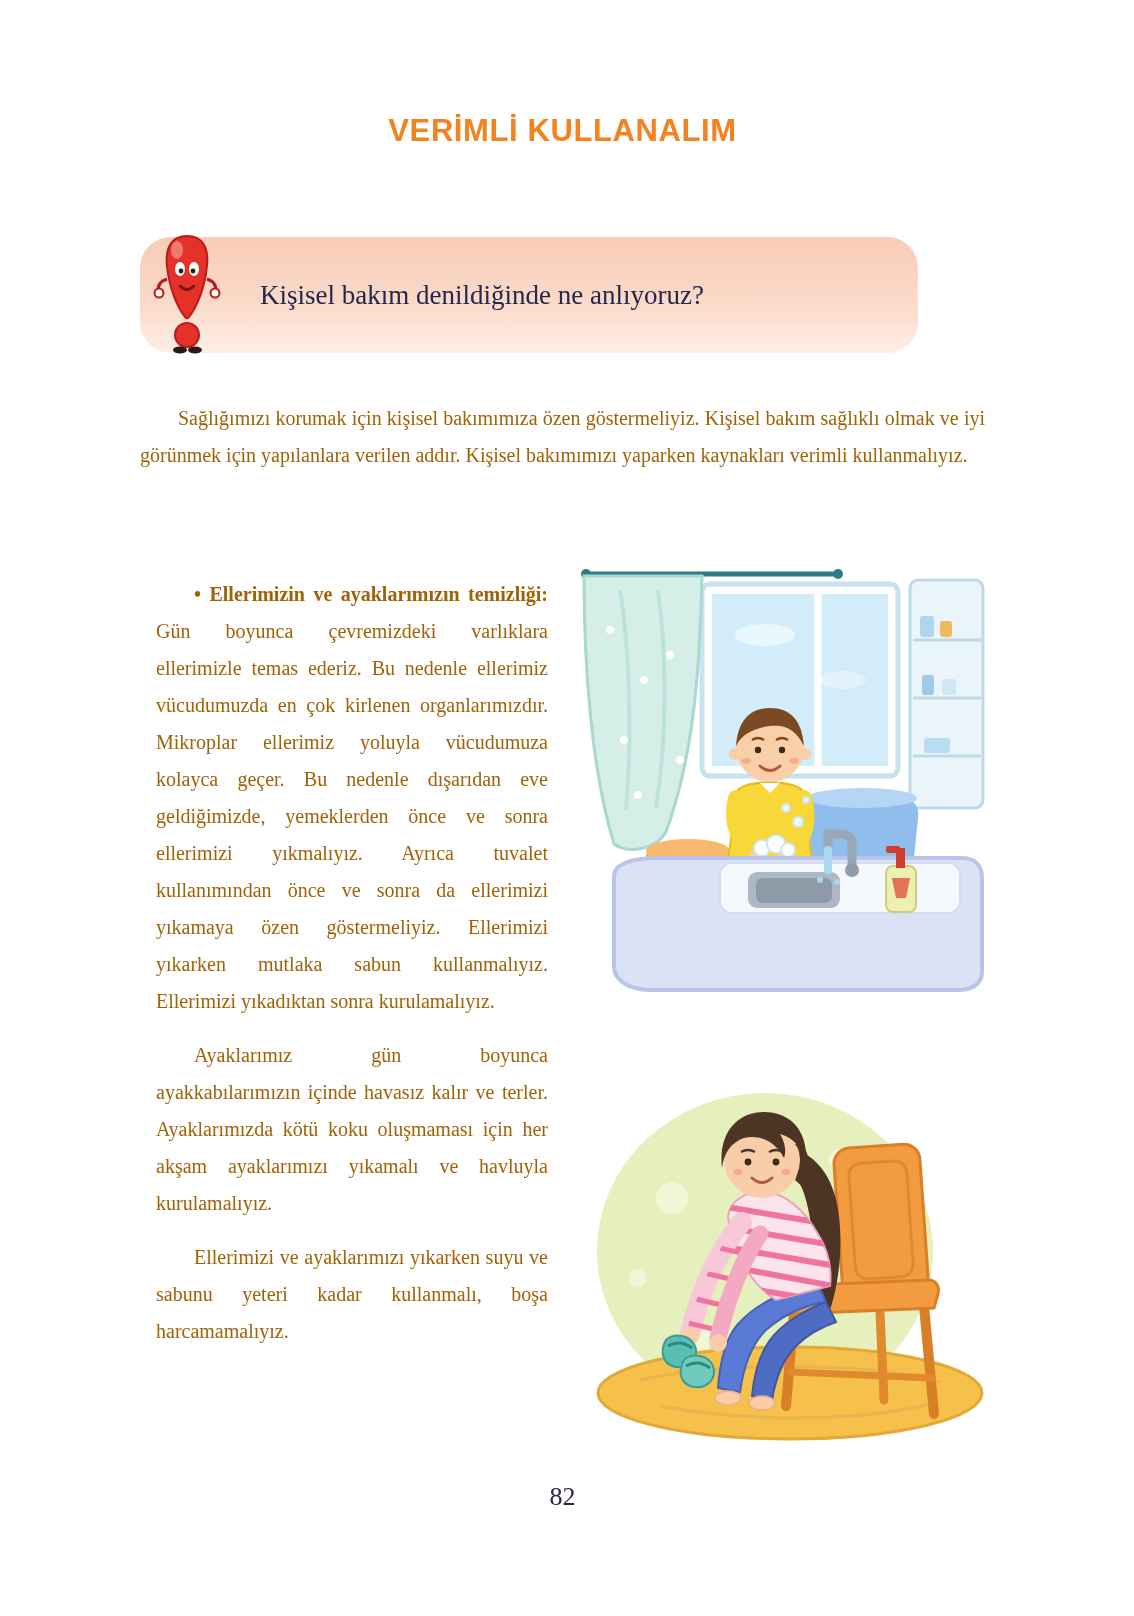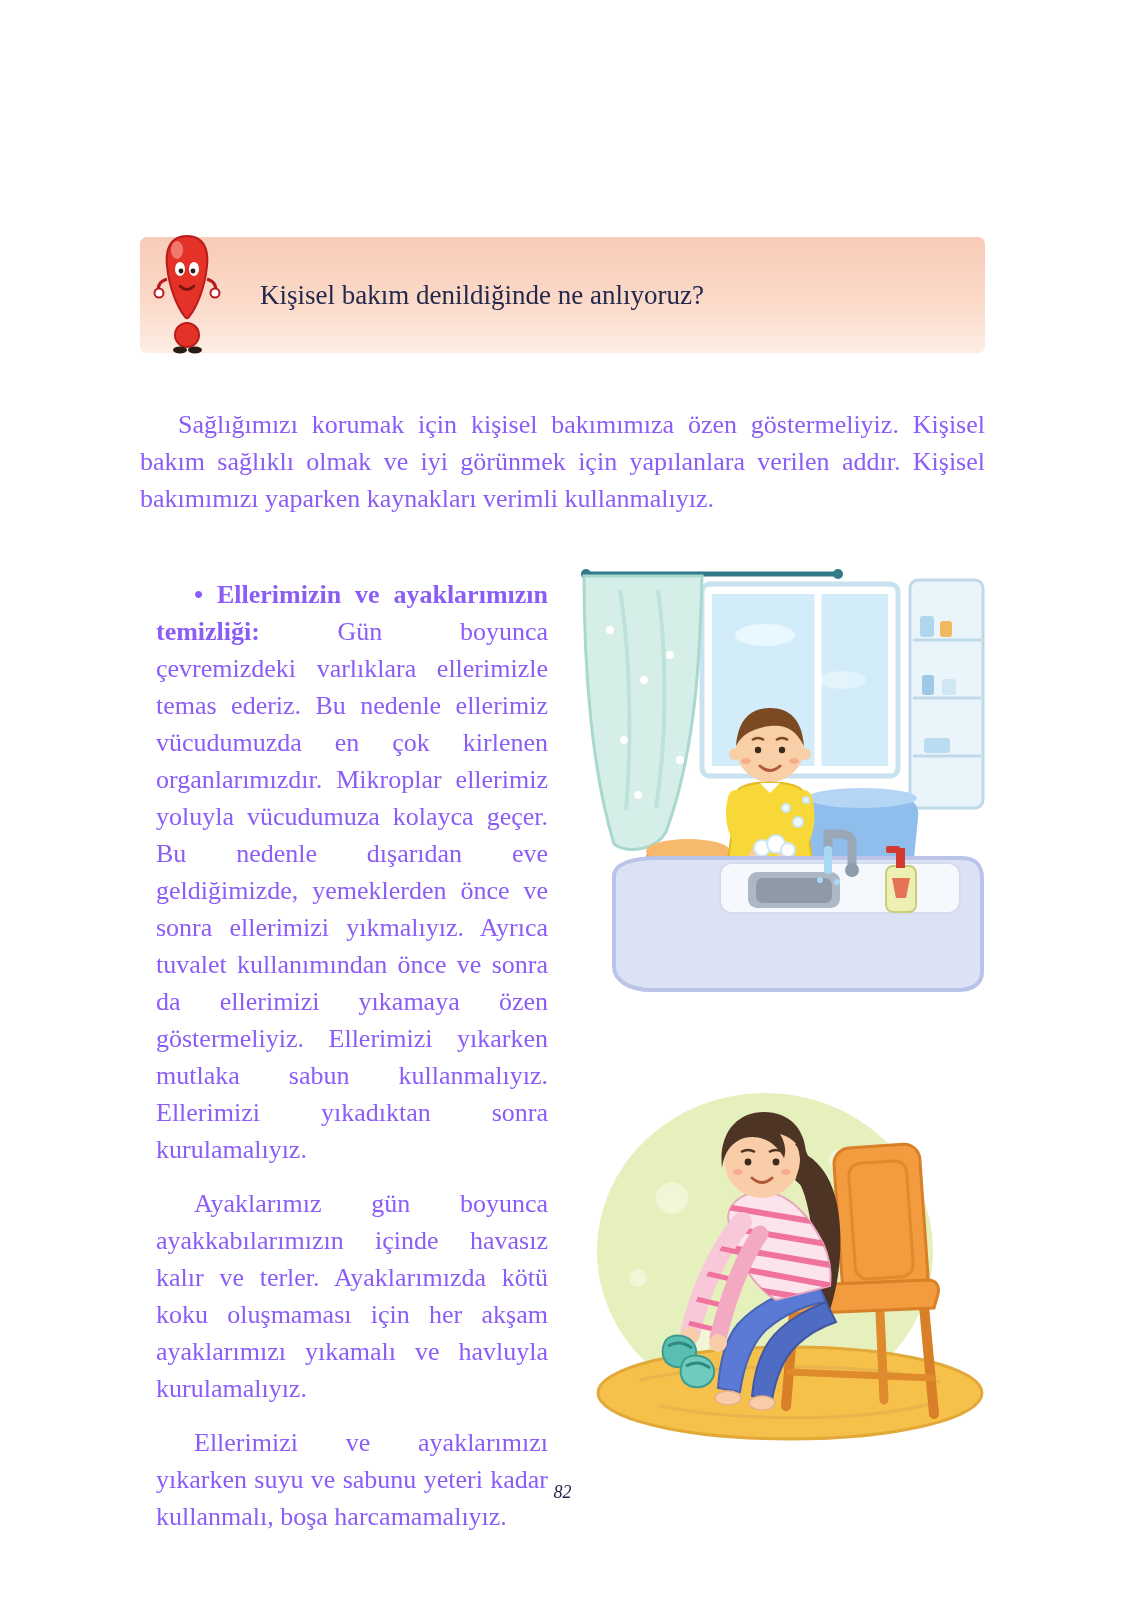--- a/index.html
+++ b/index.html
@@ -6,47 +6,48 @@
   .page{
     position:relative;width:1134px;height:1616px;background:#ffffff;overflow:hidden;
     color:#23284C;font-family:"Liberation Serif",serif;
   }
   .title{
     position:absolute;left:140px;top:110px;width:845px;text-align:center;
     font-family:"Liberation Sans",sans-serif;font-weight:700;font-size:31px;
     line-height:42px;color:#F58220;letter-spacing:0.6px;
   }
   .callout{
-    position:absolute;left:140px;top:237px;width:845px;height:116px;border-radius:7px;
+    position:absolute;left:140px;top:237px;width:778px;height:116px;border-radius:31px;
     background:linear-gradient(180deg,#F8CCB7 0%,#FBD9C8 55%,#FDEEE5 100%);
     display:flex;align-items:center;
   }
   .callout-icon{position:absolute;left:12px;top:-6px;width:70px;height:126px;}
   .callout-text{margin-left:120px;font-size:27px;color:#23284C;}
-  .p{text-align:justify;font-size:26px;line-height:37px;color:#8b5cf6;}
+  .p{text-align:justify;font-size:20px;line-height:37px;color:#a16207;}
   .indent{text-indent:38px;}
   .abs{position:absolute;}
   #p1{left:140px;top:380px;width:845px;}
   #p2{left:140px;top:506px;width:845px;}
   .columns{position:absolute;left:140px;top:560px;width:845px;display:flex;align-items:flex-start;}
   .col-text{width:424px;}
   .col-text p{margin:16px;}
   .col-text .mt{margin-top:17px;}
   .lead{font-weight:700;}
   .col-figs{width:405px;margin-left:16px;}
   .fig{display:block;}
   .fig2{margin-top:88px;}
-  .pageno{position:absolute;left:140px;top:1482px;width:845px;text-align:center;font-size:18px;color:#23284C;font-style:italic;}
+  .pageno{position:absolute;left:140px;top:1482px;width:845px;text-align:center;font-size:26px;color:#23284C;}
 </style>
 </head>
 <body>
 
 <div class="page">
 
   <div class="title">
+    <div>VERİMLİ KULLANALIM</div>
   </div>
 
   <div class="callout">
     <svg class="callout-icon" viewBox="0 0 70 126">
       <path d="M35,5 C50,5 57,16 55,35 C53,56 45,76 37,86 C36,87.5 34,87.5 33,86 C25,76 17,56 15,35 C13,16 20,5 35,5 Z" fill="#E53228" stroke="#B71C1C" stroke-width="2"></path>
       <ellipse cx="25" cy="19" rx="6" ry="9" fill="#F28B82" opacity="0.8"></ellipse>
       <ellipse cx="28" cy="38" rx="5" ry="7" fill="#FFFFFF"></ellipse>
       <ellipse cx="42" cy="38" rx="5" ry="7" fill="#FFFFFF"></ellipse>
       <circle cx="29" cy="40" r="2.4" fill="#2A1A14"></circle>
       <circle cx="41" cy="40" r="2.4" fill="#2A1A14"></circle>

